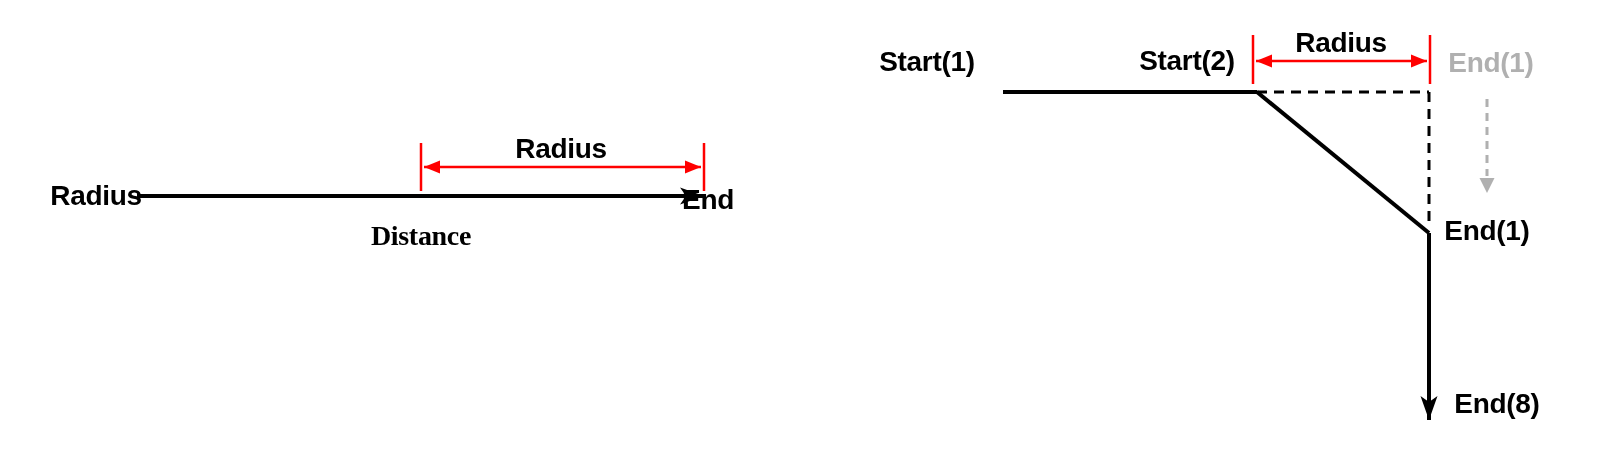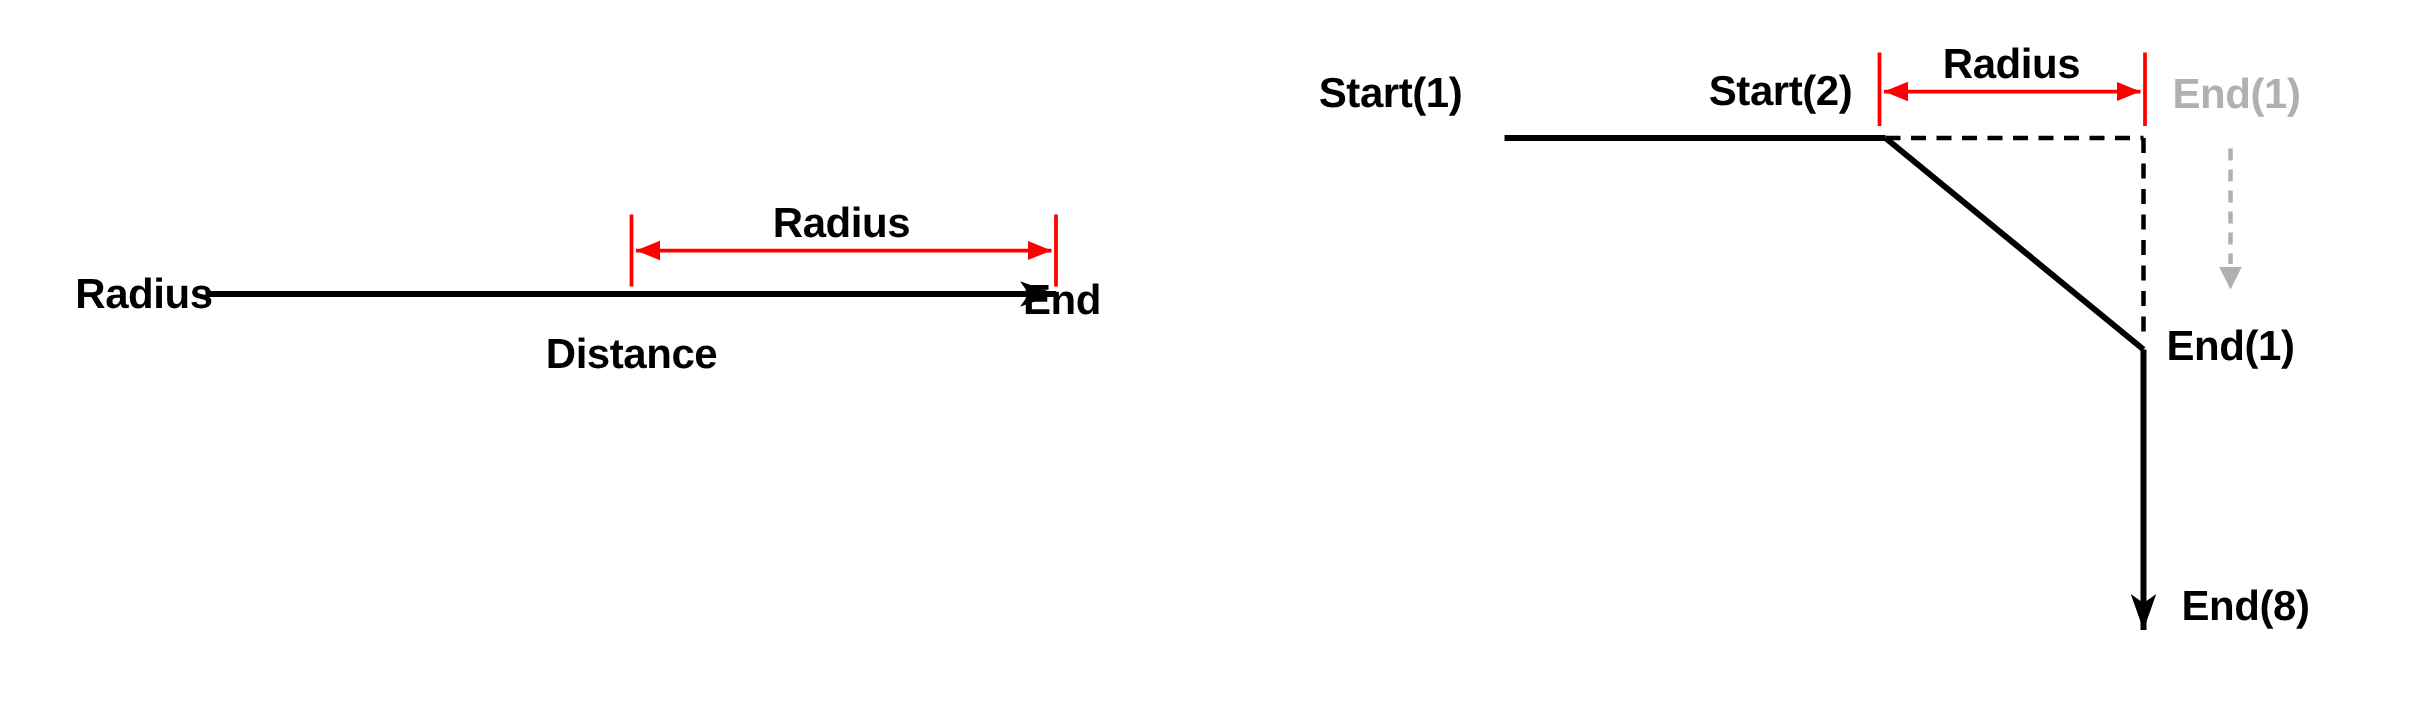--- a/index.html
+++ b/index.html
@@ -31,21 +31,21 @@
     letter-spacing: -0.3px;
     color: #000000;
     line-height: 1;
   }
   .lbl.ghost { color: #b0b0b0; }
 
   
   .pos-start        { left: 96px;   top: 196px; }
   .pos-end          { left: 708px;  top: 200px; }
   .pos-radius-left  { left: 561px;  top: 149px; }
-  .pos-distance     { left: 421px;  top: 236px; }
+  .pos-distance     { left: 421px;  top: 236px; font-family: Liberation Serif, serif; }
   .pos-start1       { left: 927px;  top: 62px;  }
   .pos-start2       { left: 1187px; top: 61px;  }
   .pos-radius-right { left: 1341px; top: 43px;  }
   .pos-end1-ghost   { left: 1491px; top: 63px;  }
   .pos-end1         { left: 1487px; top: 231px; }
   .pos-end2         { left: 1497px; top: 404px; }
 </style>
 </head>
 <body>
 

